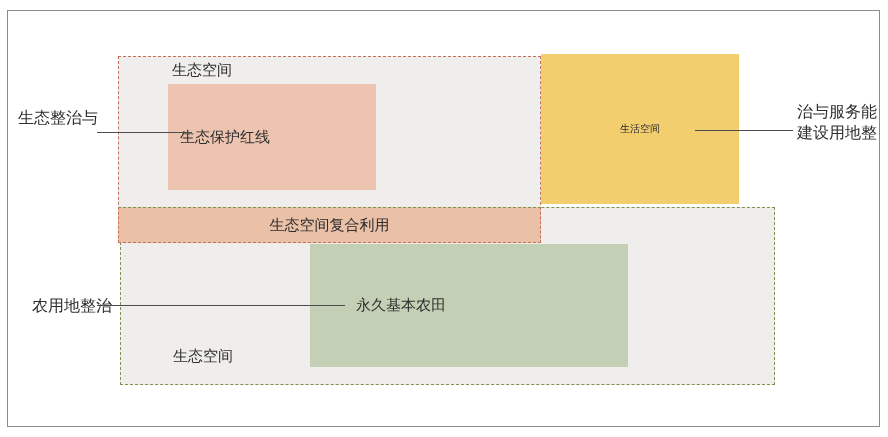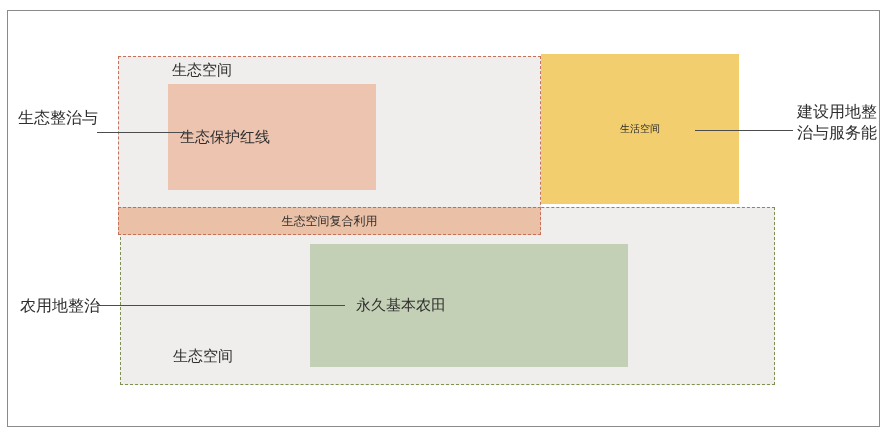--- a/index.html
+++ b/index.html
@@ -24,27 +24,27 @@
     border:1px dashed var(--eco-dash,#c4715c);
     z-index:2;
   }
   .region-production {
     left:120px; top:207px; width:655px; height:178px;
     background:var(--region-fill,#efeeec);
     border:1px dashed var(--production-dash,#7d9150);
     z-index:1;
   }
   .band {
-    left:118px; top:207px; width:423px; height:28px;
+    left:118px; top:207px; width:423px; height:36px;
     background:var(--band-fill,#eac0a6);
     border:1px dashed var(--eco-dash,#c4715c);
     border-top:1px dashed var(--production-dash,#7d9150);
     z-index:3;
     display:flex; align-items:center; justify-content:center;
-    font-size:12px;
+    font-size:15px;
   }
   .box-living {
     left:541px; top:54px; width:198px; height:150px;
     background:var(--living-fill,#f3ce6e);
     z-index:3;
     display:flex; align-items:center; justify-content:center;
     font-size:10px;
   }
   .box-redline {
     left:168px; top:84px; width:208px; height:106px;
@@ -61,21 +61,21 @@
     font-size:15px;
   }
 
   .region-label { z-index:5; font-size:15px; white-space:nowrap;text-align:right; }
   .lbl-eco        { left:172px; top:61px; }
   .lbl-production { left:173px; top:347px; }
 
   .anno { z-index:5; font-size:16px; }
   .anno div { white-space:nowrap; }
   .anno-left-top    { left:18px; top:107px; line-height:22px; }
-  .anno-left-bottom { left:20px; top:297px; line-height:18px; }
+  .anno-left-bottom { left:32px; top:297px; line-height:18px; }
   .anno-right       { left:797px; top:101px; line-height:21px; }
 
   .connector { height:1px; background:var(--connector,#4c4c4c); z-index:4; }
   .line-eco      { left:97px;  top:132px; width:95px; }
   .line-farmland { left:97px;  top:305px; width:248px; }
   .line-living   { left:695px; top:130px; width:98px; }
 </style>
 </head>
 <body>
 
@@ -104,21 +104,21 @@
   </div>
 
   <div class="abs region-label lbl-eco">生态空间</div>
   <div class="abs region-label lbl-production">生态空间</div>
 
   <div class="abs anno anno-left-top">
     <div>生态整治与</div>
   </div>
   <div class="abs anno anno-left-bottom">农用地整治</div>
   <div class="abs anno anno-right">
+    <div>治与服务能</div>
     <div>建设用地整</div>
-    <div>治与服务能</div>
   </div>
 
   <div class="abs connector line-eco"></div>
   <div class="abs connector line-farmland"></div>
   <div class="abs connector line-living"></div>
 
 </div>
 
 </body></html>

